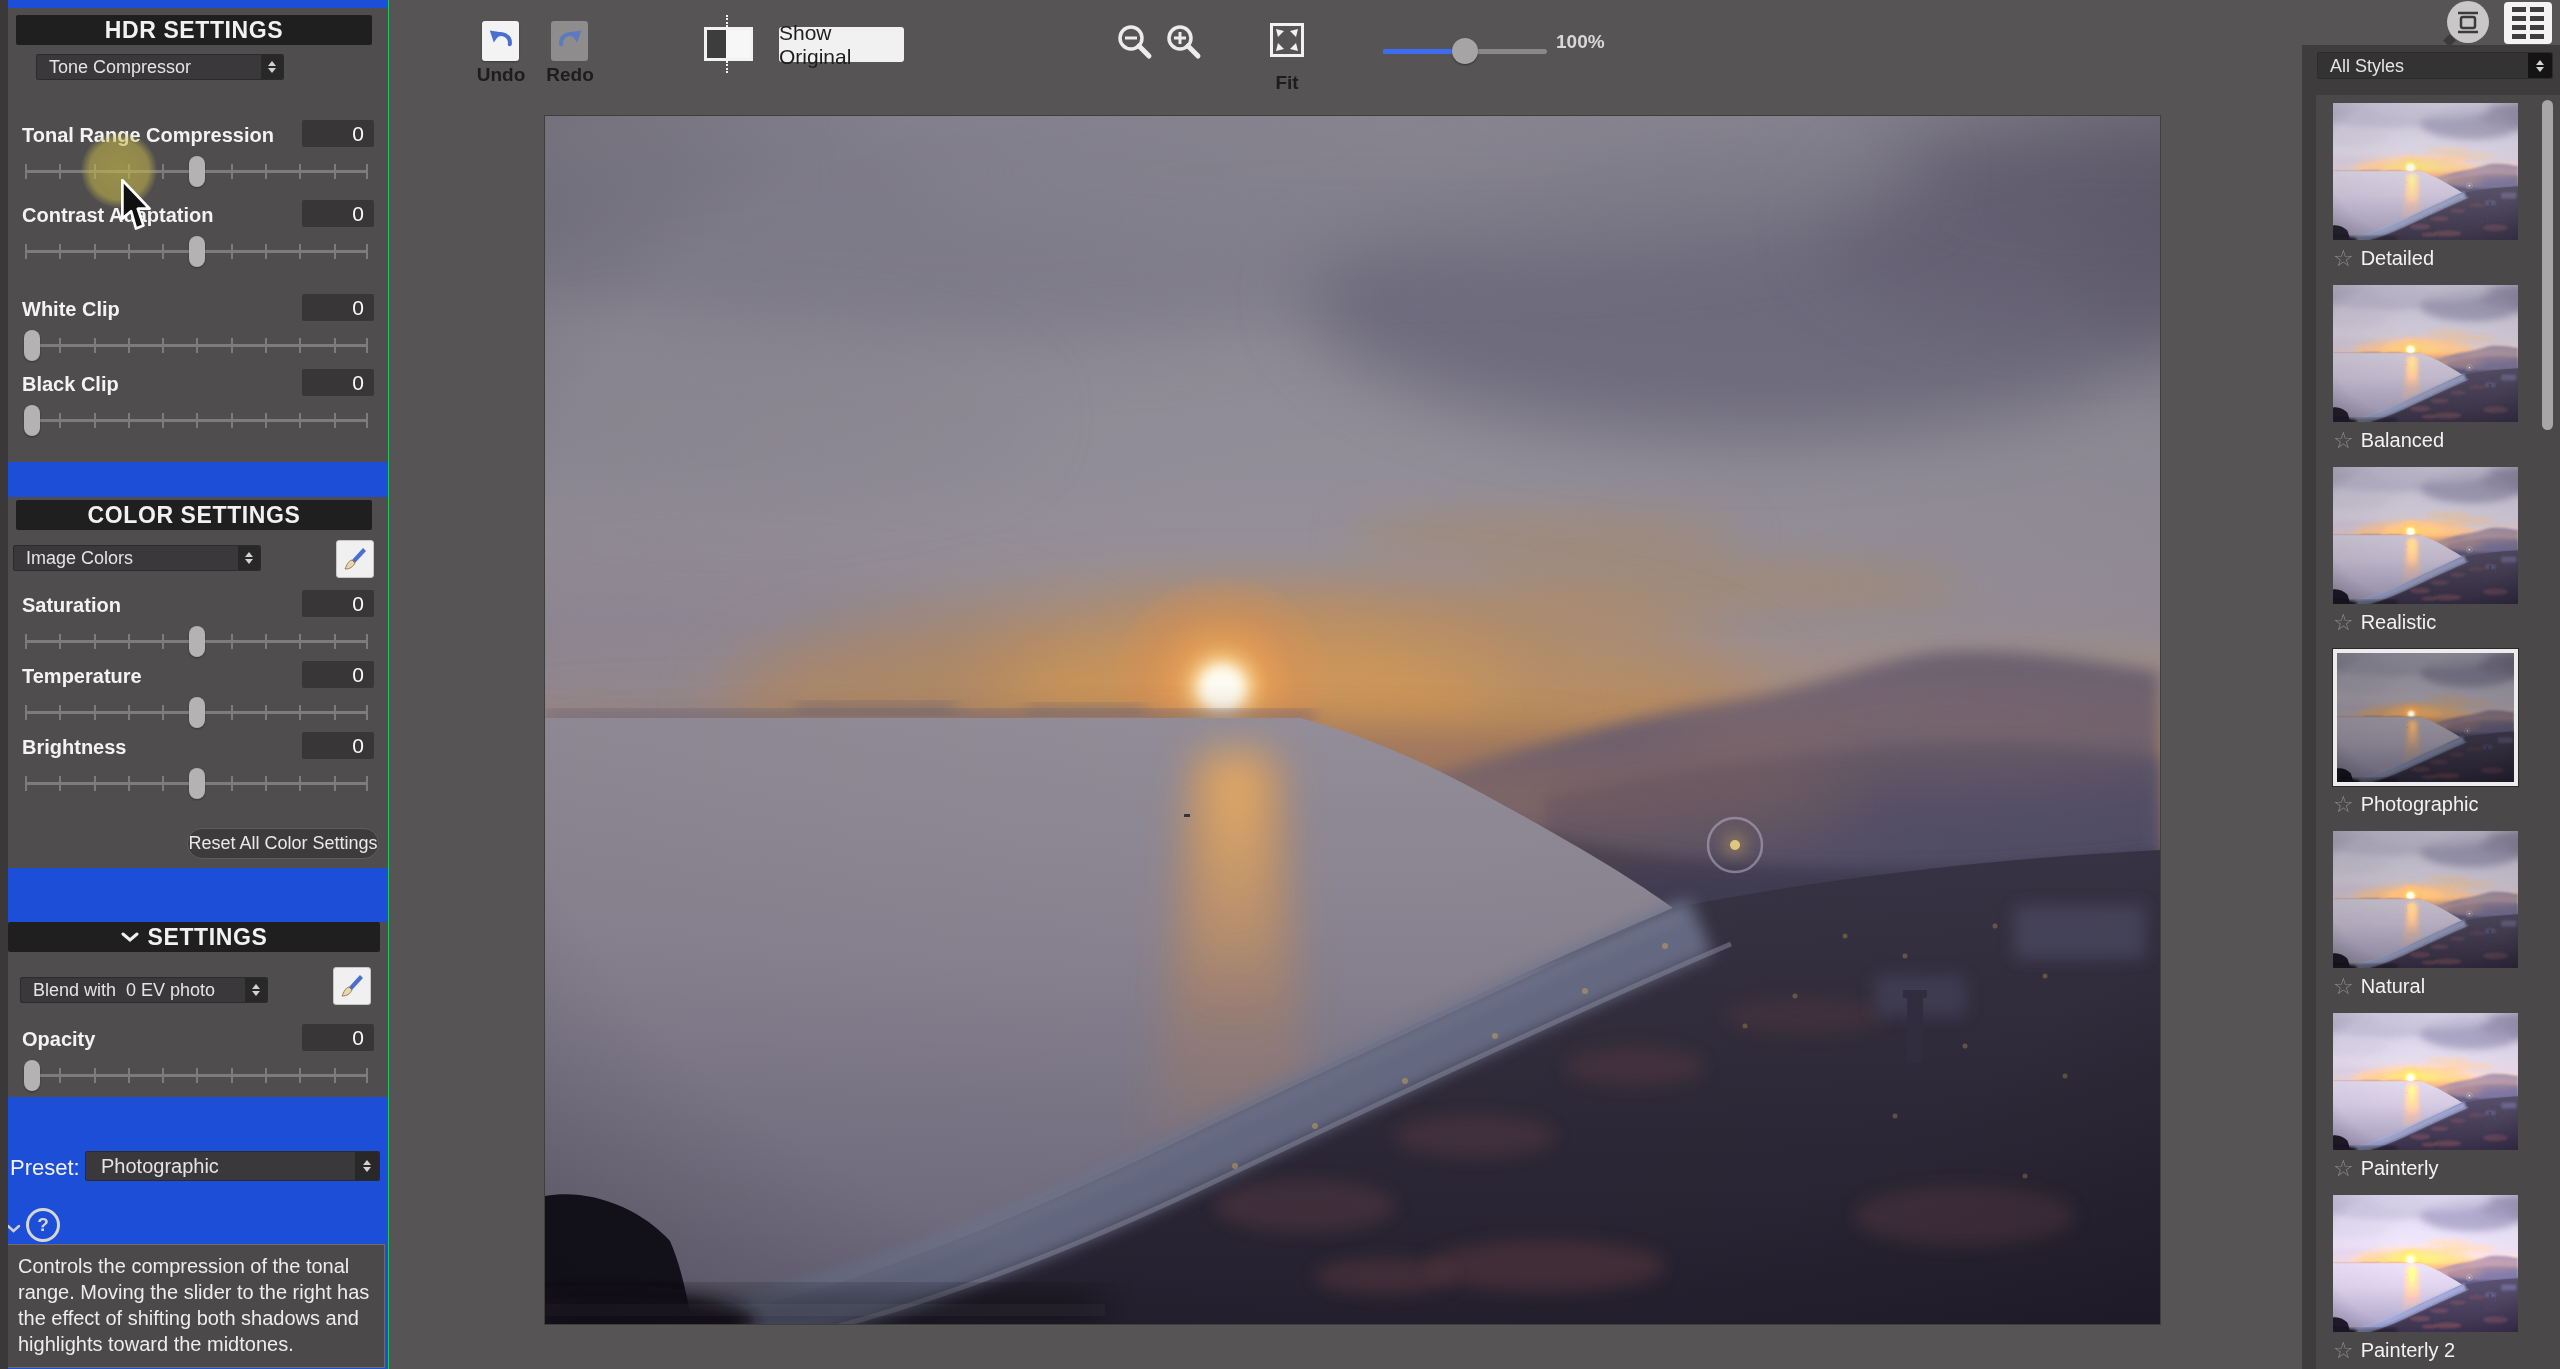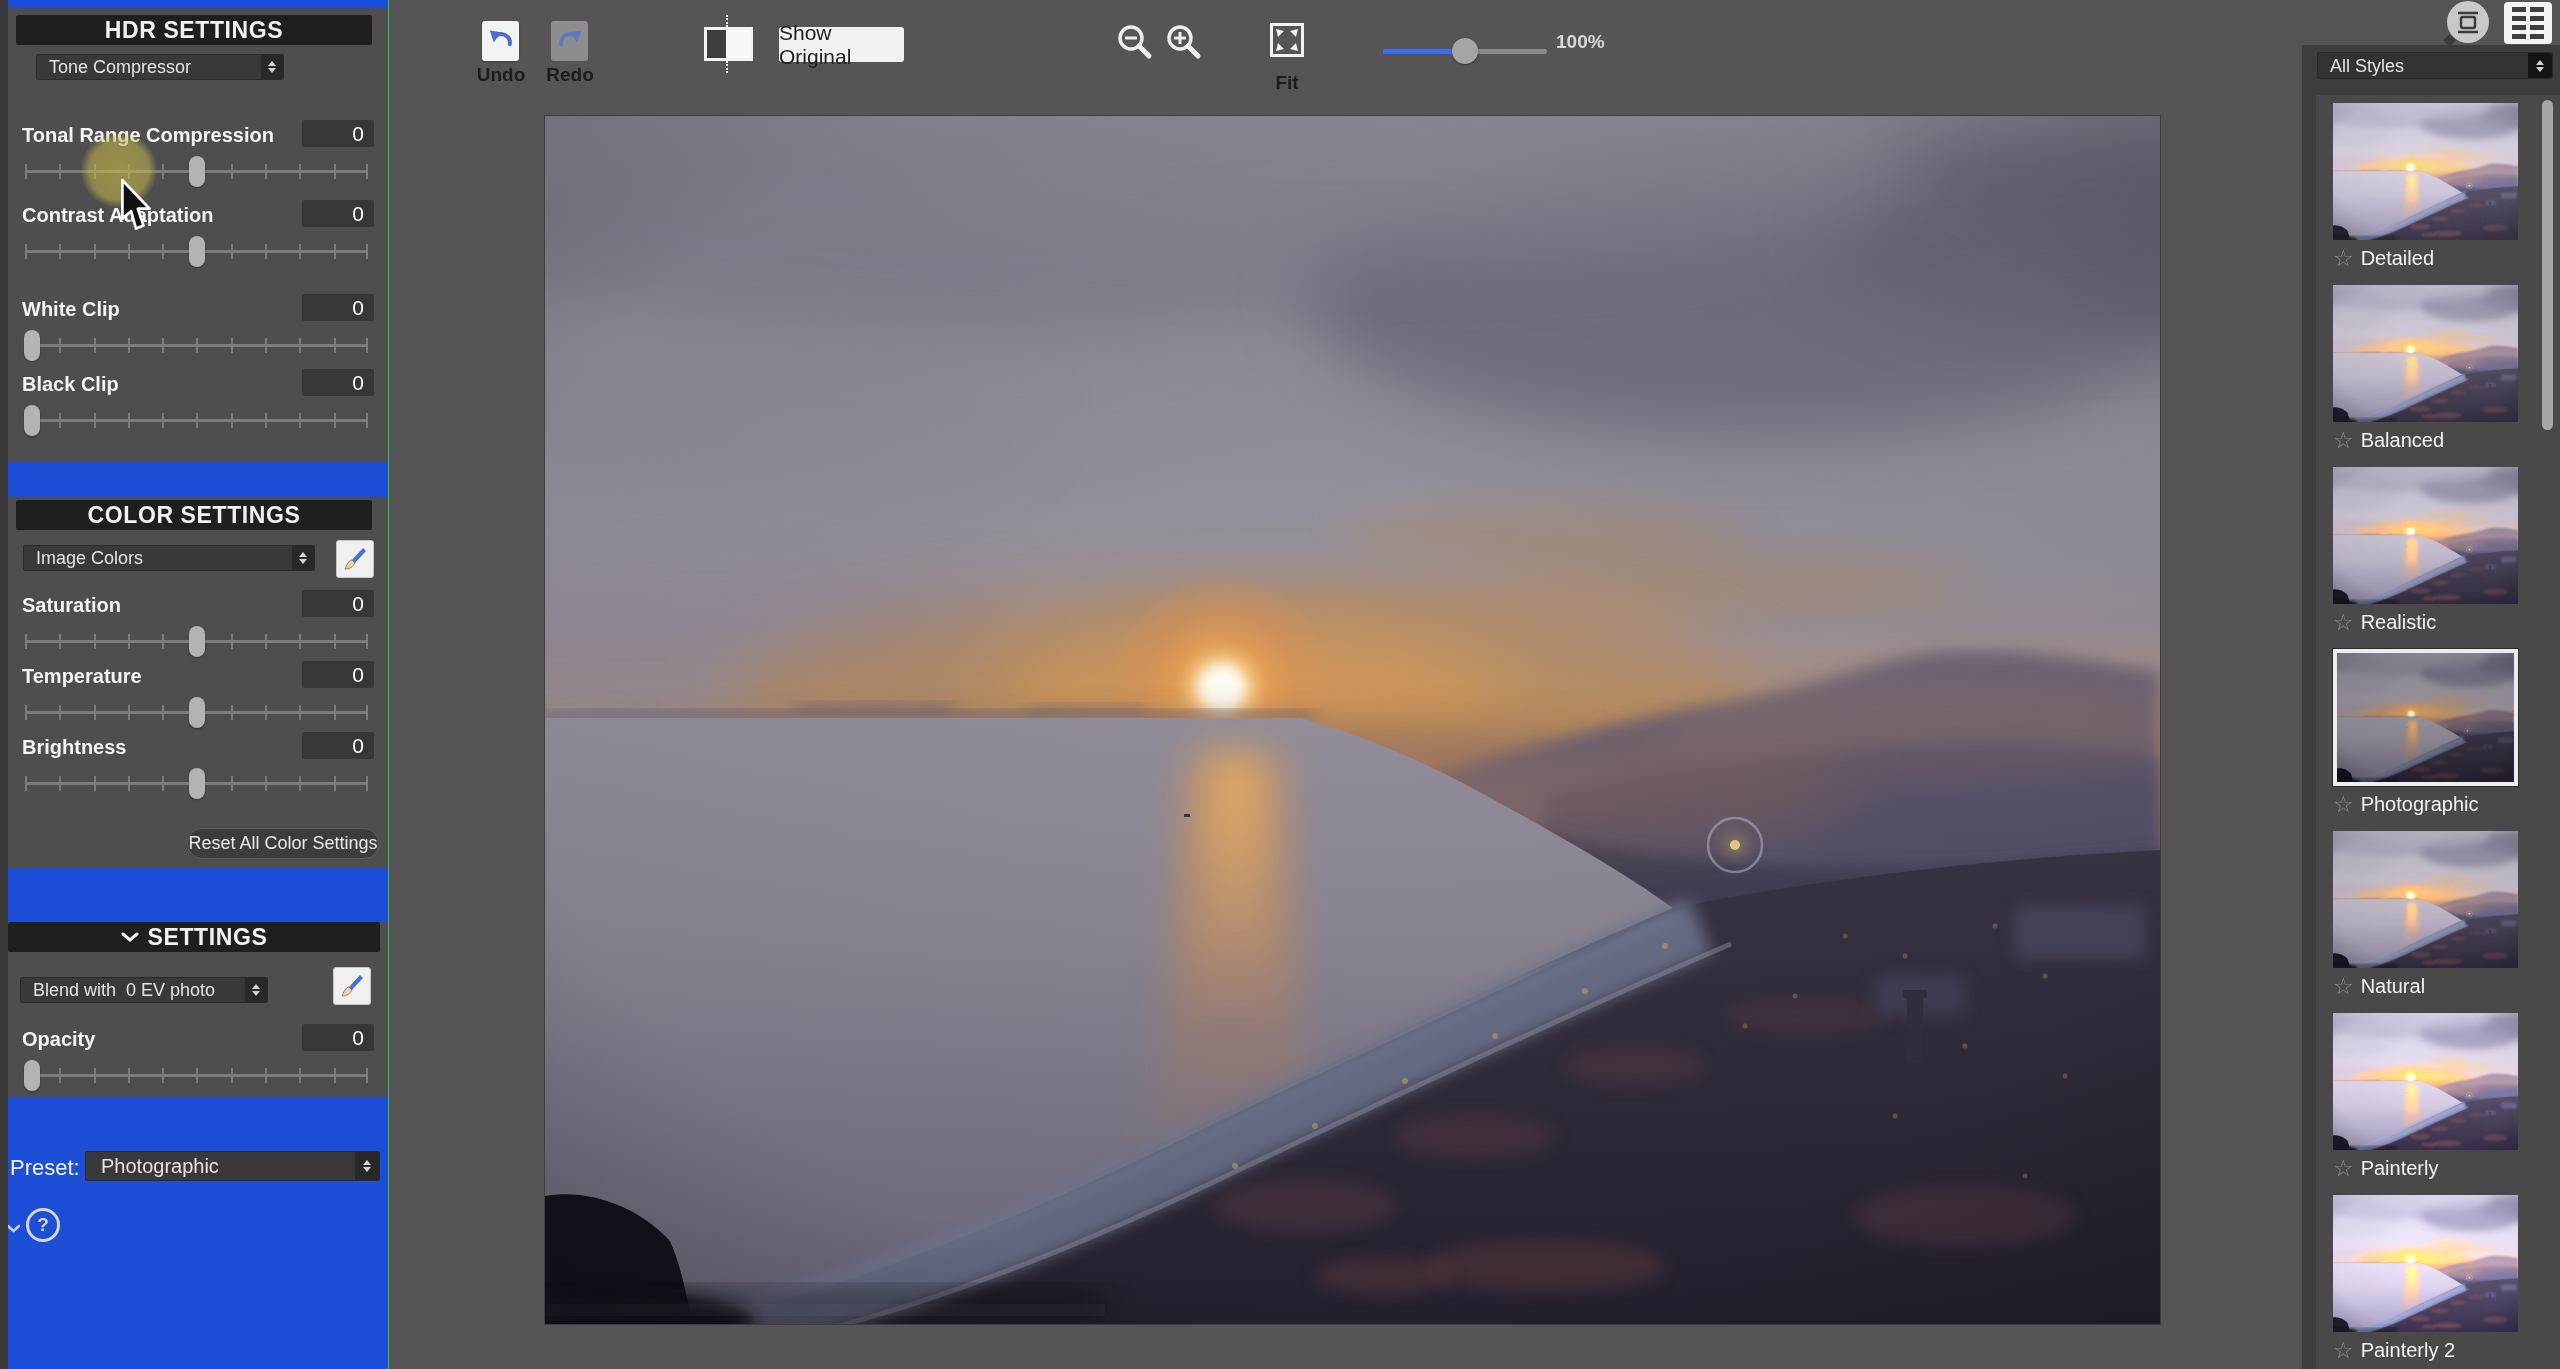--- a/index.html
+++ b/index.html
@@ -287,21 +287,21 @@
     <div class="strack">
       <div class="sticks"></div>
       <div class="sline"></div>
       <div class="sthumb" style="left: 2%;"></div>
     </div>
   </div>
       </div>
 
     <div class="section" id="color-section" style="top:497px;height:371px;">
       <div class="sec-head" style="top:3px;">COLOR SETTINGS</div>
-      <div class="dd" style="left:23px;top:48px;width:292px;height:26px;">
+      <div class="dd" style="left:13px;top:48px;width:248px;height:26px;">
         <span class="dd-text">Image Colors</span>
         <span class="dd-step">
             <i class="tri-up"></i>
             <i class="tri-down"></i>
           </span>
       </div>
       <div class="brush-btn" style="left:336px;top:43px;">
         <svg width="26" height="26" viewBox="0 0 26 26">
           <path d="M21 2 L24 5 L13 17 L10 14 Z" fill="#4a6fd0"></path>
           <path d="M10 14 C6 15 5 19 3 23 C8 23 11 21 13 17 Z" fill="#e7d7b1" stroke="#9b7b4e" stroke-width="1"></path>
@@ -376,20 +376,21 @@
           <i class="tri-down"></i>
         </span>
     </div>
 
     <span class="help-chev">
       <svg width="15" height="10" viewBox="0 0 15 10">
           <polyline points="2,2 7.5,7 13,2" fill="none" stroke="#cfcfcf" stroke-width="2.5" stroke-linecap="round"></polyline>
         </svg>
     </span>
     <div class="help-q">?</div>
+    <div class="help-box">Controls the compression of the tonal range. Moving the slider to the right has the effect of shifting both shadows and highlights toward the midtones.</div>
   </div>
 
   <div class="tool-btn undo-btn">
     <svg width="32" height="32" viewBox="0 0 40 40">
       <path d="M31,24 A11,11 0 0 0 13,14" fill="none" stroke="#4a6fd0" stroke-width="5" stroke-linecap="round"></path>
       <polygon points="6,7 20,9 11,22" fill="#4a6fd0"></polygon>
     </svg>
   </div>
   <span class="tool-label" style="left:466px;top:64px;">Undo</span>
   <div class="tool-btn redo-btn">

